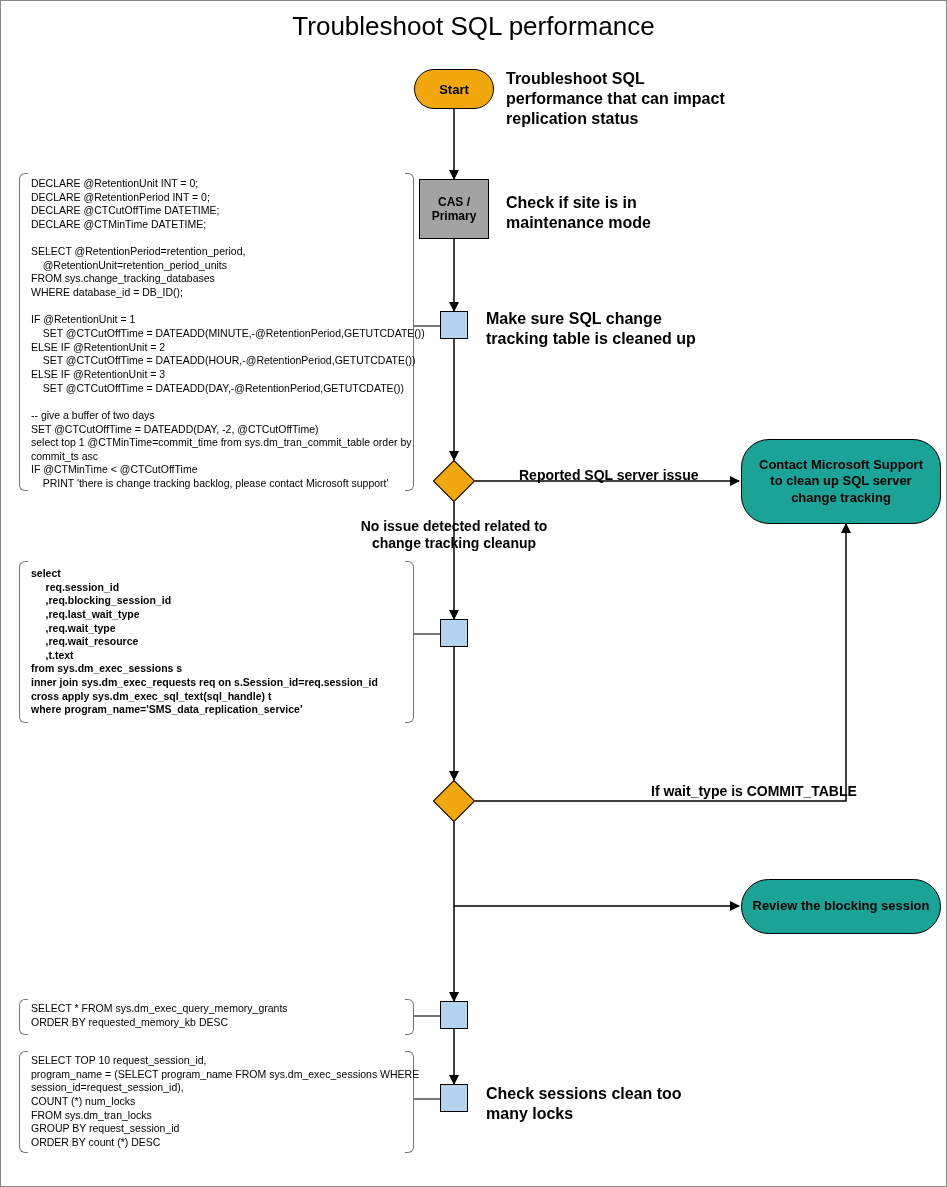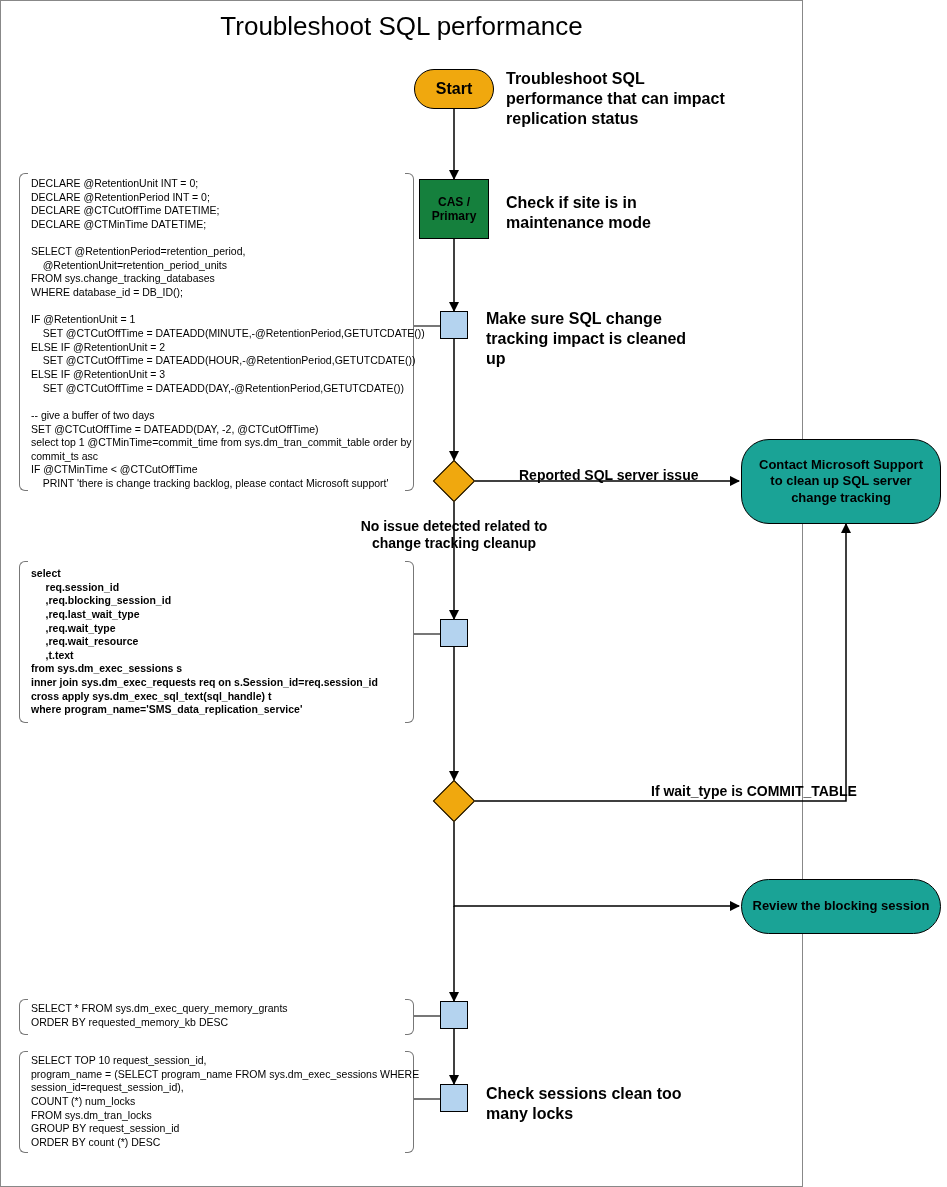--- a/index.html
+++ b/index.html
@@ -3,21 +3,21 @@
 <meta charset="utf-8">
 <style>
   body {
     margin: 0;
     font-family: "Segoe UI", Arial, sans-serif;
     background: #fff;
     color: #000;
   }
   .canvas {
     position: relative;
-    width: 803px;
+    width: 947px;
     height: 1187px;
     border: 1px solid #888;
     box-sizing: border-box;
   }
   .title {
     position: absolute;
     top: 10px;
     left: 0;
     width: 100%;
     text-align: center;
@@ -32,28 +32,28 @@
   
   .start-oval {
     width: 80px;
     height: 40px;
     background: #f0a80e;
     border: 1px solid #000;
     border-radius: 20px;
     display: flex;
     align-items: center;
     justify-content: center;
-    font-size: 16px;
+    font-size: 13px;
     font-weight: 600;
   }
   
   .proc-big {
     width: 70px;
     height: 60px;
-    background: #15803d;
+    background: #a3a3a3;
     border: 1px solid #000;
     display: flex;
     align-items: center;
     justify-content: center;
     text-align: center;
     font-size: 12px;
     font-weight: 600;
     line-height: 1.2;
   }
   
@@ -178,21 +178,21 @@
   </div>
   <div class="node label" style="left:505px; top:68px; width:220px;">Troubleshoot SQL performance that can impact replication status</div>
 
   <div class="node proc-big" style="left:418px; top:178px;">
     <span style="white-space:pre-line">CAS /
 Primary</span>
   </div>
   <div class="node label" style="left:505px; top:192px; width:200px;">Check if site is in maintenance mode</div>
 
   <div class="node proc-small" style="left:439px; top:310px;"></div>
-  <div class="node label" style="left:485px; top:308px; width:210px;">Make sure SQL change tracking impact is cleaned up</div>
+  <div class="node label" style="left:485px; top:308px; width:210px;">Make sure SQL change tracking table is cleaned up</div>
 
   <div class="bracket-left" style="left:18px; top:172px; width:8px; height:316px;"></div>
   <div class="bracket-right" style="left:404px; top:172px; width:8px; height:316px;"></div>
   <div class="bracket-conn" style="left:412px; top:324px; width:27px;"></div>
   <div class="node code" style="left:30px; top:176px; width:370px;">DECLARE @RetentionUnit INT = 0;
 DECLARE @RetentionPeriod INT = 0;
 DECLARE @CTCutOffTime DATETIME;
 DECLARE @CTMinTime DATETIME;
 
 SELECT @RetentionPeriod=retention_period,

